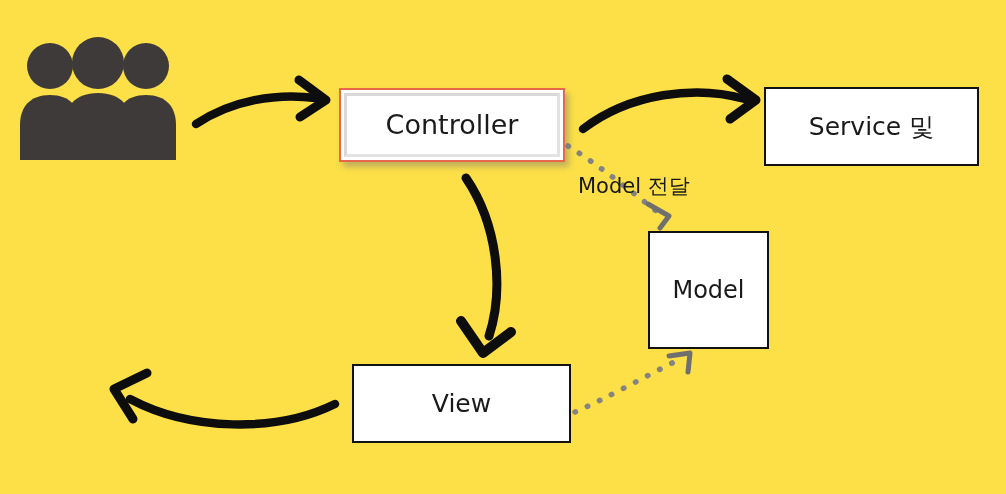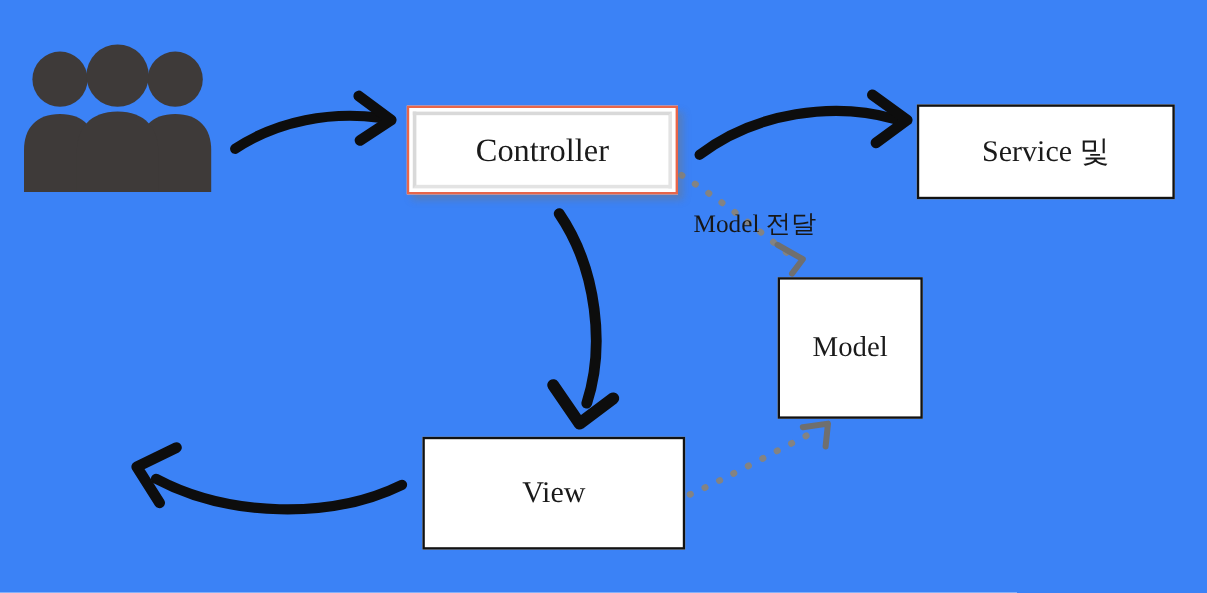--- a/index.html
+++ b/index.html
@@ -7,23 +7,22 @@
     padding: 0;
     background: #ffffff;
   }
   body {
     font-family: "DejaVu Sans", "Liberation Sans", sans-serif;
   }
   #canvas {
     position: relative;
     width: 1006px;
     height: 494px;
-    background: #3b82f6;
+    background: #fde047;
     overflow: hidden;
-    font-family: Liberation Serif, serif;
   }
   .svg-layer {
     position: absolute;
     left: 0;
     top: 0;
     width: 1006px;
     height: 494px;
   }
   .node {
     position: absolute;
@@ -77,21 +76,21 @@
     width: 121px;
     height: 118px;
     border: 2.2px solid #121212;
     font-size: 24px;
     z-index: 4;
   }
   #view-node {
     left: 352px;
     top: 364px;
     width: 219px;
-    height: 94px;
+    height: 79px;
     border: 2.2px solid #121212;
     font-size: 25px;
     z-index: 4;
   }
 
   .edge-label {
     position: absolute;
     font-size: 21px;
     color: #171717;
     white-space: nowrap;

